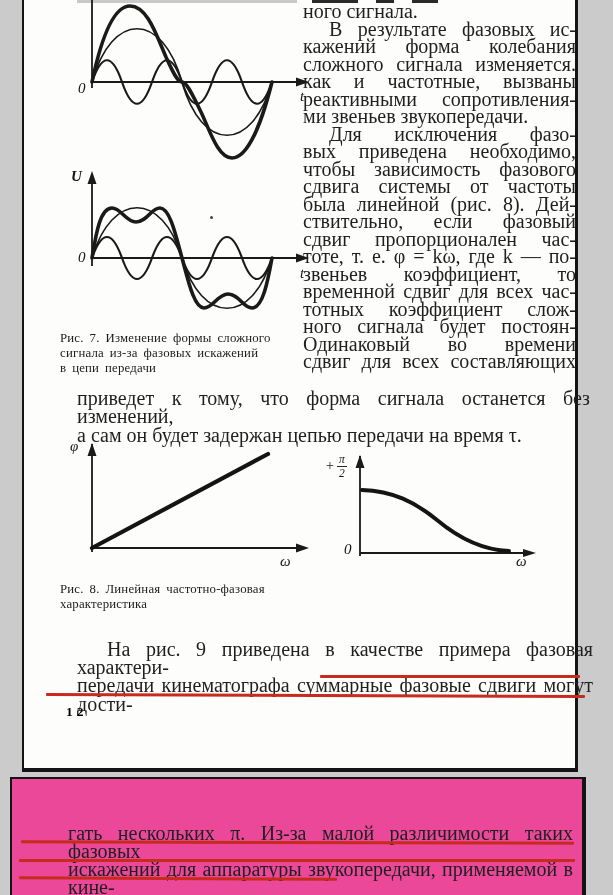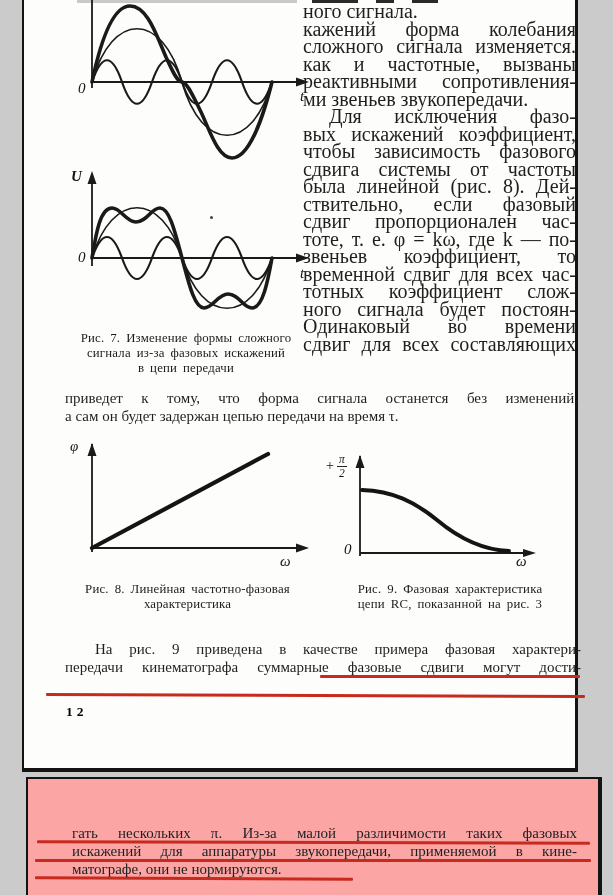--- a/index.html
+++ b/index.html
@@ -1,30 +1,30 @@
 <!DOCTYPE html>
 <html><head>
 <meta charset="utf-8">
 <style>
   html,body{margin:0;padding:0;}
   body{width:613px;height:895px;background:#cbcbcb;position:relative;overflow:hidden;
        font-family:"Liberation Serif","DejaVu Serif",serif;color:#1f1f1f;}
   .page{position:absolute;background:#fdfdfc;}
   #page1{left:22px;top:0;width:551px;height:768px;
          border-left:2px solid #141414;border-right:3px solid #141414;border-bottom:4px solid #141414;}
-  #page2{left:26px;top:777px;width:570px;height:116px;background:#fca5a5;
+  #page2{left:10px;top:777px;width:570px;height:116px;background:#ec4899;
          border-left:2px solid #141414;border-right:4px solid #141414;border-top:2px solid #141414;}
   .abs{position:absolute;}
   .ln{text-align:justify;text-align-last:justify;}
   .end{text-align-last:left;}
   .ind{text-indent:26px;}
   .ind2{text-indent:30px;}
   .col{font-size:20px;line-height:17.5px;}
-  .body-txt{font-size:15px;line-height:18.4px;}
-  .cap{font-size:12.8px;line-height:15px;text-align:center;letter-spacing:.2px;word-spacing:2.5px;color:#1c1c1c;}
+  .body-txt{font-size:20px;line-height:18.4px;margin-left:12px;}
+  .cap{font-size:12.8px;line-height:15px;letter-spacing:.2px;word-spacing:2.5px;color:#1c1c1c;}
   .axis-label{font-style:italic;font-size:15px;color:#161616;}
   .redline{position:absolute;height:3px;background:#c62b1d;border-radius:1px;z-index:5;}
   .pagenum{font-size:13.5px;font-weight:bold;letter-spacing:4px;color:#000000;}
   svg{display:block;}
   .frac-wrap{display:inline-flex;align-items:center;font-style:italic;color:#161616;}
   .frac-wrap .plus{font-size:14px;margin-right:3px;font-style:normal;}
   .frac{display:inline-flex;flex-direction:column;align-items:center;font-size:11.5px;line-height:1.05;}
   .frac .num{border-bottom:1.3px solid #222;padding:0 2px 1px;}
   .artifact{position:absolute;background:#c9c9c9;}
   .dash{position:absolute;background:#2a2a2a;height:3px;}
@@ -67,27 +67,28 @@
   <div class="speck" style="left:186px;top:216px;"></div>
 
   <div class="abs cap" style="left:36px;top:331px;width:252px;">
     <div>Рис. 7. Изменение формы сложного</div>
     <div>сигнала из-за фазовых искажений</div>
     <div>в цепи передачи</div>
   </div>
 
   <div class="abs col" style="left:279px;top:3px;width:273px;">
     <div class="ln end">ного сигнала.</div>
+    <div class="ln ind">В результате фазовых ис-</div>
     <div class="ln">кажений форма колебания</div>
     <div class="ln">сложного сигнала изменяется.</div>
     <div class="ln">как и частотные, вызваны</div>
     <div class="ln">реактивными сопротивления-</div>
     <div class="ln end">ми звеньев звукопередачи.</div>
     <div class="ln ind">Для исключения фазо-</div>
-    <div class="ln">вых искажений коэффициент,</div>
+    <div class="ln">вых приведена необходимо,</div>
     <div class="ln">чтобы зависимость фазового</div>
     <div class="ln">сдвига системы от частоты</div>
     <div class="ln">была линейной (рис. 8). Дей-</div>
     <div class="ln">ствительно, если фазовый</div>
     <div class="ln">сдвиг пропорционален час-</div>
     <div class="ln">тоте, т. е. φ = kω, где k — по-</div>
     <div class="ln">звеньев коэффициент, то</div>
     <div class="ln">временной сдвиг для всех час-</div>
     <div class="ln">тотных коэффициент слож-</div>
     <div class="ln">ного сигнала будет постоян-</div>
@@ -123,24 +124,20 @@
   </svg>
   <span class="abs frac-wrap" style="left:302px;top:453px;">
     <span class="plus">+</span>
     <span class="frac">
       <span class="num">π</span>
       <span class="den">2</span>
     </span>
   </span>
   <span class="abs axis-label" style="left:320px;top:541px;">0</span>
   <span class="abs axis-label" style="left:492px;top:553px;">ω</span>
-  <div class="abs cap" style="left:293px;top:582px;width:266px;">
-    <div>Рис. 9. Фазовая характеристика</div>
-    <div>цепи RC, показанной на рис. 3</div>
-  </div>
 
   <div class="abs body-txt" style="left:41px;top:640px;width:516px;line-height:18.2px;">
     <div class="ln ind2">На рис. 9 приведена в качестве примера фазовая характери-</div>
     <div class="ln">передачи кинематографа суммарные фазовые сдвиги могут дости-</div>
   </div>
 
   <div class="redline" style="left:296px;top:675px;width:260px;"></div>
   <div class="redline" style="left:22px;top:694px;width:539px;transform:rotate(0.2deg);"></div>
 
   <div class="abs pagenum" style="left:42px;top:704px;">12</div>

